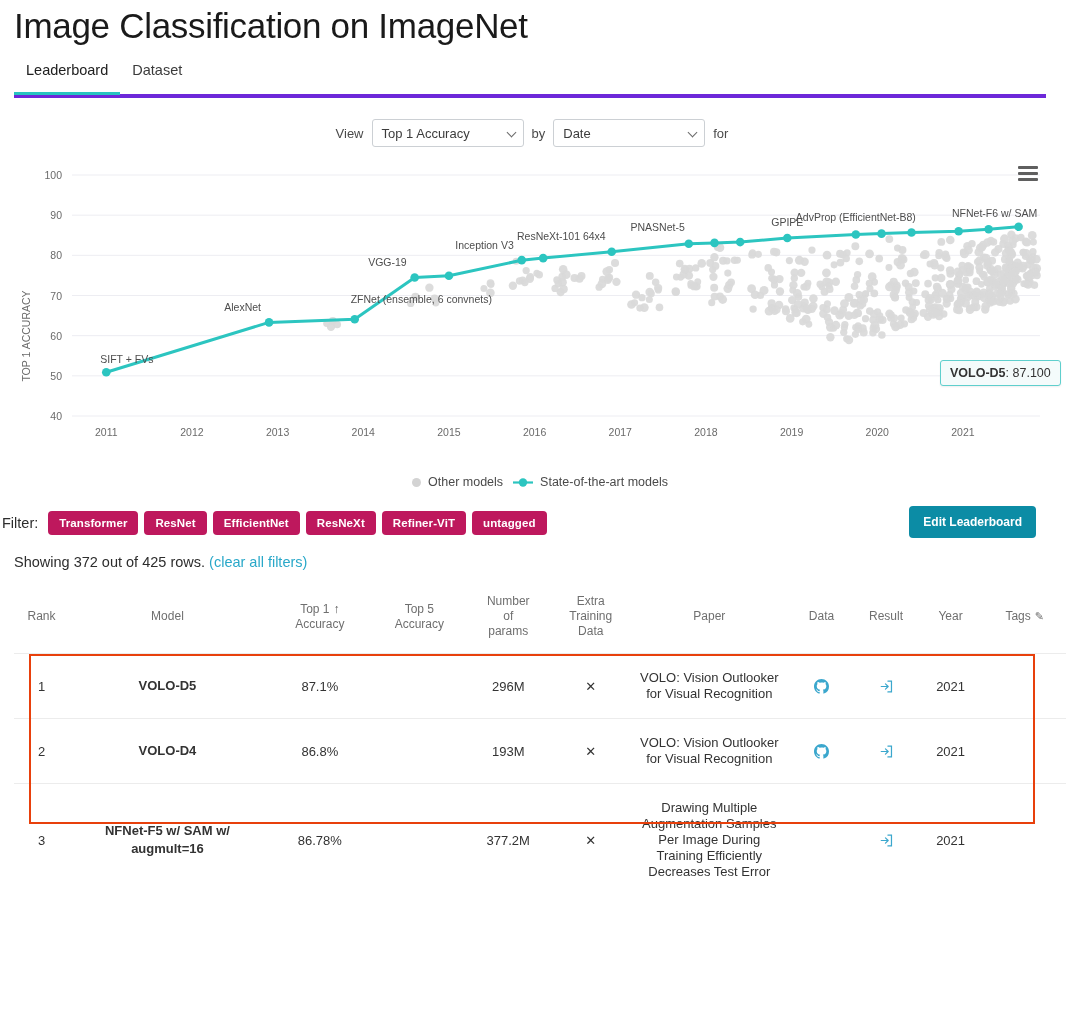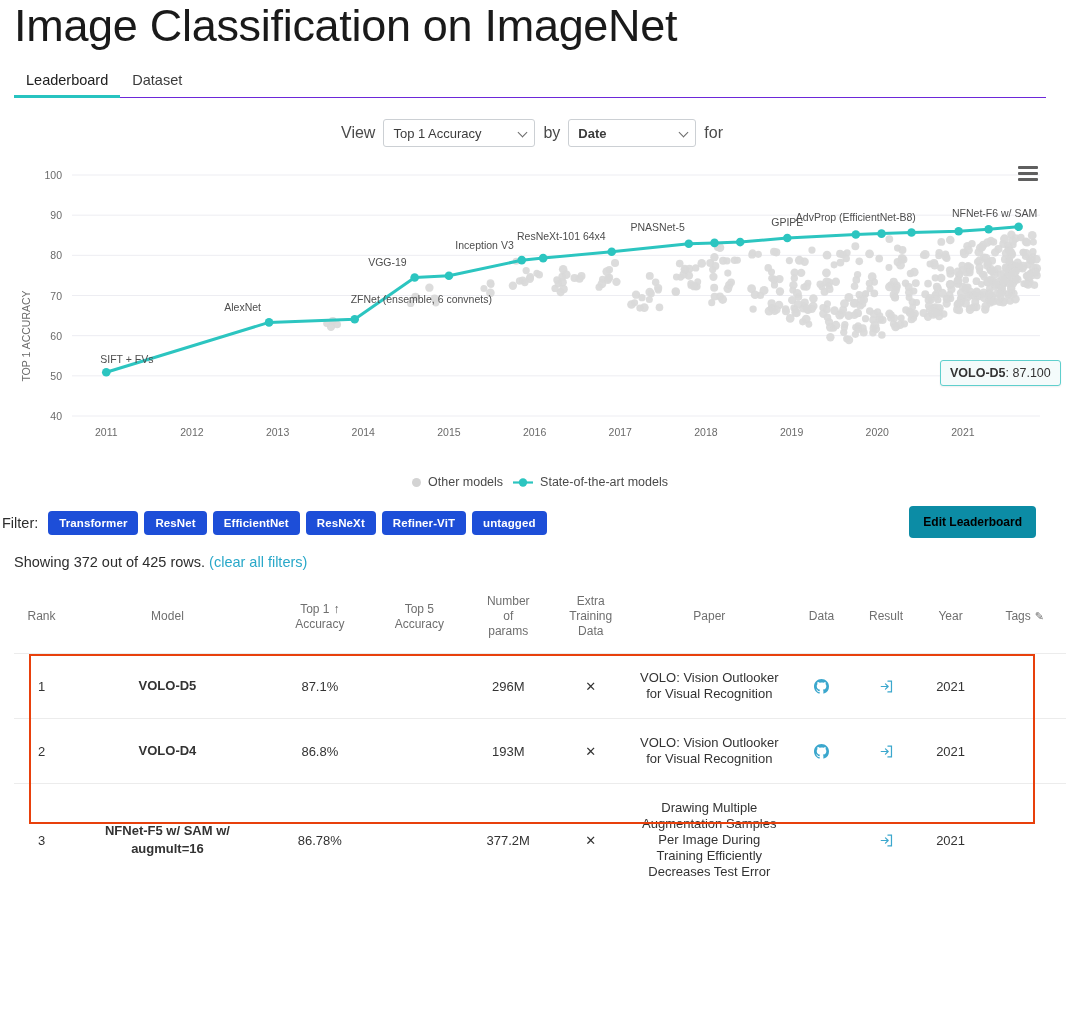--- a/index.html
+++ b/index.html
@@ -9,33 +9,32 @@
     height: 1010px;
     background: #ffffff;
     font-family: "Liberation Sans", sans-serif;
     color: #333;
     overflow: hidden;
     position: relative;
   }
 
   
   .page-title {
-    font-size: 45px;
+    font-size: 35px;
     font-weight: 400;
     color: #1a1a1a;
     margin: 4px 0 0 14px;
     letter-spacing: -0.3px;
     line-height: 44px;
   }
 
   .tabs {
     margin: 14px 0 0 14px;
     display: flex;
-    align-items: flex-end;
-    border-bottom: 1px solid #6d28d9;
+    border-bottom: 4px solid #6d28d9;
     width: 1032px;
     height: 36px;
   }
   .tab {
     font-size: 14.5px;
     color: #3b3b3b;
     padding: 0 12px 9px 12px;
     cursor: pointer;
     position: relative;
   }
@@ -50,21 +49,21 @@
 
   
   .controls {
     display: flex;
     align-items: center;
     justify-content: center;
     gap: 8px;
     margin-top: 21px;
     padding-right: 16px;
   }
-  .ctl-label { font-size: 16px; color: #4a4a4a; }
+  .ctl-label { font-size: 13px; color: #4a4a4a; }
   .select {
     position: relative;
     height: 28px;
     border: 1px solid #ccd0d4;
     border-radius: 3px;
     background: #fff;
     font-size: 13px;
     color: #3c3c3c;
     display: flex;
     align-items: center;
@@ -75,21 +74,21 @@
   .select .chev {
     position: absolute;
     right: 8px; top: 50%;
     width: 7px; height: 7px;
     margin-top: -4px;
     border-right: 1.6px solid #6b6b6b;
     border-bottom: 1.6px solid #6b6b6b;
     transform: rotate(45deg);
   }
   .select.w1 { width: 152px; }
-  .select.w2 { width: 128px; font-weight: bold; }
+  .select.w2 { width: 152px; }
   .select.w3 { width: 258px; border-color: #9ec6ea; box-shadow: 0 0 0 2px rgba(140,190,235,.45); }
 
   
   .chart-wrap {
     position: relative;
     margin: 14px 0 0 0;
     width: 1080px;
     height: 320px;
   }
   .chart-svg { display: block; }
@@ -136,35 +135,35 @@
   
   .filter-row {
     display: flex;
     align-items: center;
     margin: 22px 0 0 2px;
     width: 1052px;
     position: relative;
   }
   .filter-label { font-size: 14.5px; color: #2d2d2d; margin-right: 10px; }
   .chip {
-    background: #1d4ed8;
+    background: #be185d;
     color: #ffffff;
     font-size: 11.5px;
     font-weight: 700;
     border-radius: 4px;
     padding: 6px 11px;
     margin-right: 6px;
     cursor: pointer;
     letter-spacing: .1px;
   }
   .edit-btn {
     position: absolute;
     right: 18px; top: -5px;
     background: #0c8ca5;
-    color: #000000;
+    color: #ffffff;
     font-size: 12px;
     font-weight: 700;
     border: none;
     border-radius: 4px;
     padding: 9px 14px;
     cursor: pointer;
     font-family: "Liberation Sans", sans-serif;
   }
 
   .showing {

